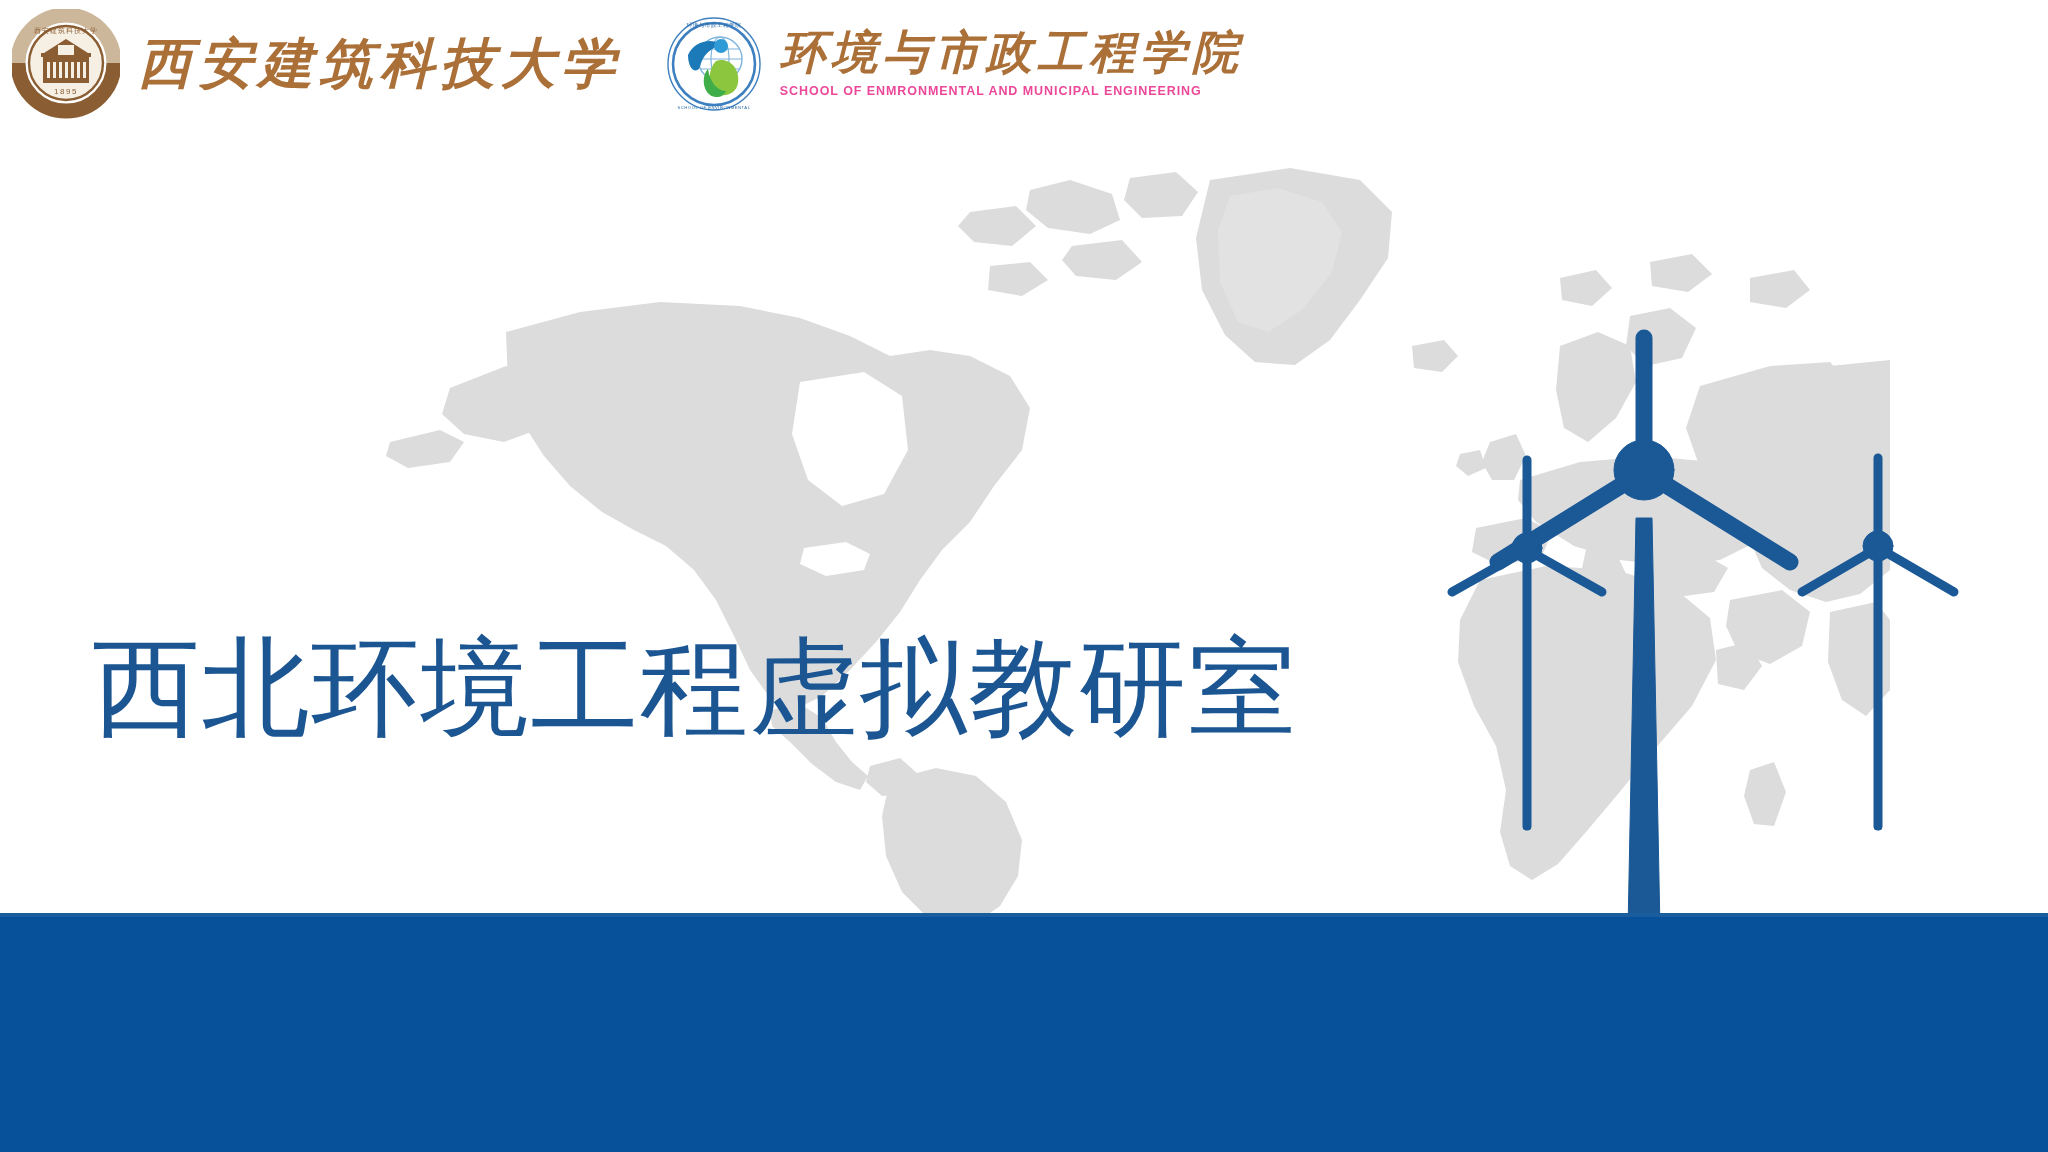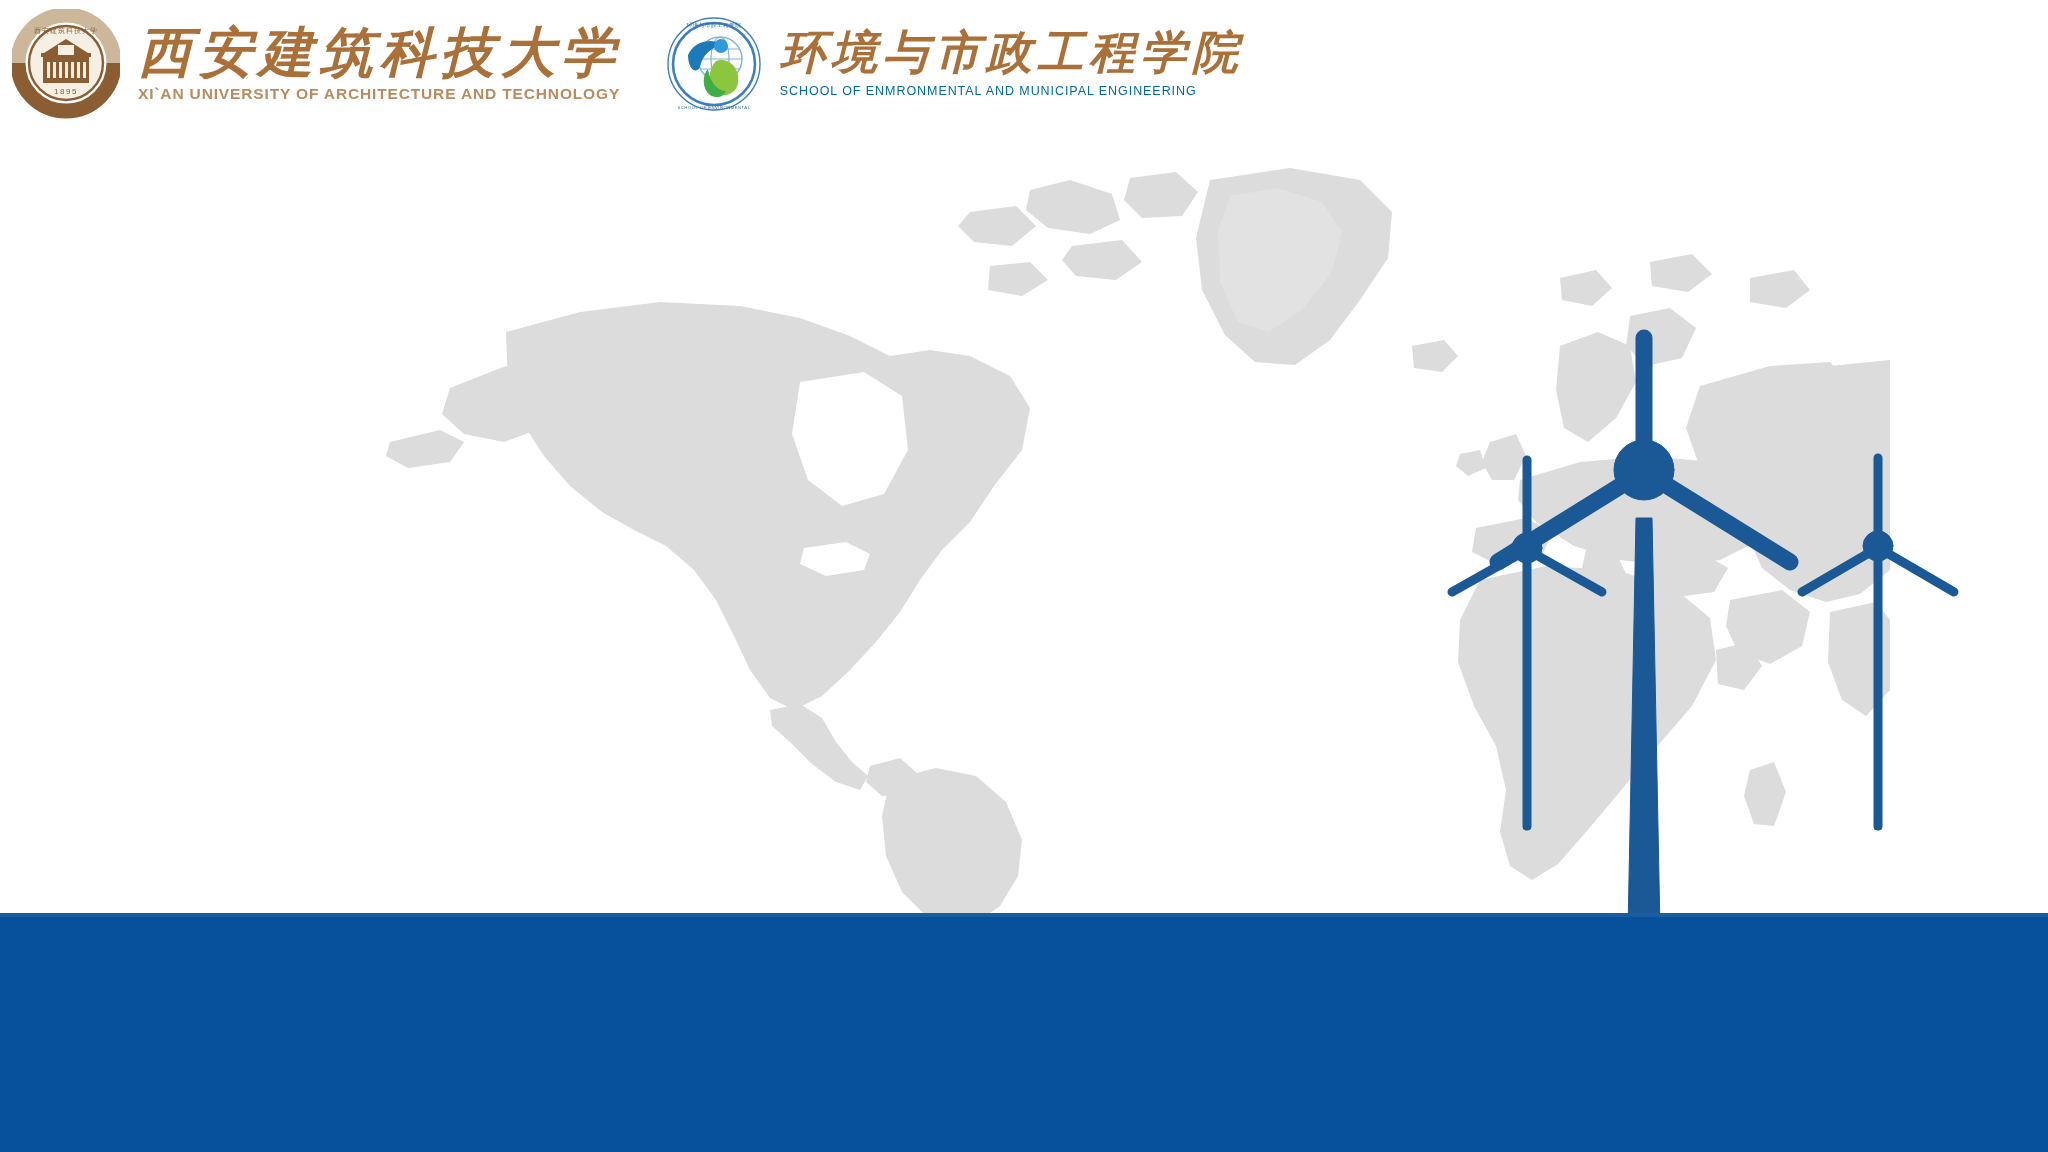--- a/index.html
+++ b/index.html
@@ -56,21 +56,21 @@
   }
 
   #xauat-group { margin-left:4px; }
   #xauat-group .logo-text { margin-left:18px; }
   #xauat-group .logo-cn { font-size:54px; line-height:58px; color:#ab6f38; }
   #xauat-group .logo-en { font-size:15.5px; letter-spacing:0.055em; line-height:20px; margin-top:2px; }
 
   #school-group { margin-left:42px; }
   #school-group .logo-text { margin-left:16px; }
   #school-group .logo-cn { font-size:46px; line-height:50px; color:#ab6f38; }
-  #school-group .logo-en { font-size:12.5px; letter-spacing:0.075em; line-height:18px; color:#0369a1; font-weight:400; margin-top:4px; }
+  #school-group .logo-en { font-size:12.5px; letter-spacing:0.075em; line-height:18px; color:#ec4899; font-weight:700; margin-top:4px; }
 
   
   #title-block {
     position:absolute;
     left:92px; top:630px;
     width:1150px;
   }
   .title-line {
     font-family:"Liberation Serif","DejaVu Serif",serif;
     color:#1b5592;
@@ -199,21 +199,20 @@
             <rect x="65" y="53" width="3" height="16"></rect>
             <rect x="71" y="53" width="3" height="16"></rect>
           </g>
           <text x="54" y="85" font-family="Liberation Sans, sans-serif" font-size="8" fill="#8a5d32" text-anchor="middle" letter-spacing="1.5">1895</text>
 
           <text x="54" y="24" font-family="Liberation Serif, serif" font-size="7" fill="#8a5d32" text-anchor="middle" letter-spacing="1">西安建筑科技大学</text>
         </svg>
       </div>
       <div class="logo-text">
         <div class="logo-cn">西安建筑科技大学</div>
-        <div class="logo-en">XI`AN UNIVERSITY OF ARCHITECTURE AND TECHNOLOGY</div>
       </div>
     </div>
 
     <div class="logo-group" id="school-group">
       <div class="seal">
         <svg width="100" height="102" viewBox="0 0 100 102" xmlns="http://www.w3.org/2000/svg">
           <circle cx="50" cy="51" r="46" fill="#ffffff" stroke="#3d7fbf" stroke-width="1.4"></circle>
           <circle cx="50" cy="51" r="41" fill="#ffffff" stroke="#3d7fbf" stroke-width="2.6"></circle>
 
           <circle cx="56" cy="46" r="22" fill="none" stroke="#7fb4dc" stroke-width="1.4"></circle>
@@ -232,20 +231,21 @@
       </div>
       <div class="logo-text">
         <div class="logo-cn">环境与市政工程学院</div>
         <div class="logo-en">SCHOOL OF ENMRONMENTAL AND MUNICIPAL ENGINEERING</div>
       </div>
     </div>
 
   </div>
 
   <div id="title-block">
+    <div class="title-line">西北环境工程虚拟教研室</div>
   </div>
 
   <div id="turbine-layer">
     <svg viewBox="0 0 588 600" xmlns="http://www.w3.org/2000/svg">
       <g fill="#1a5896" stroke="#1a5896" stroke-linecap="round">
 
         <g>
           <rect x="63" y="214" width="8" height="286" rx="3"></rect>
           <line x1="67" y1="218" x2="67" y2="130" stroke-width="9"></line>
           <line x1="63" y1="222" x2="-8" y2="262" stroke-width="9"></line>

